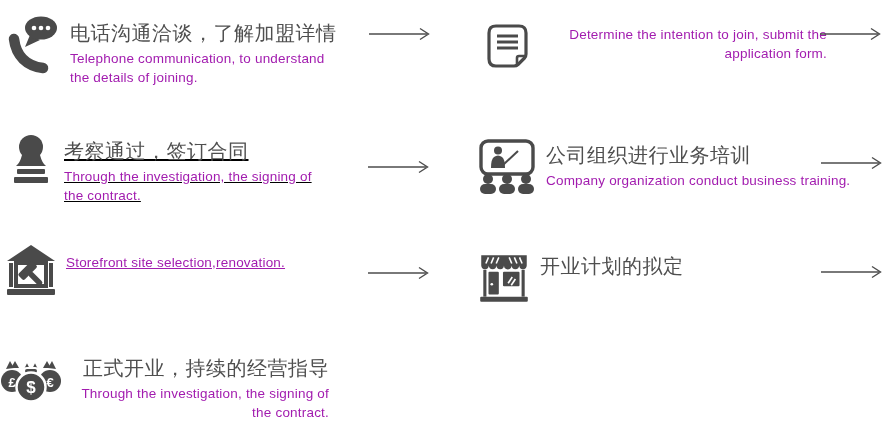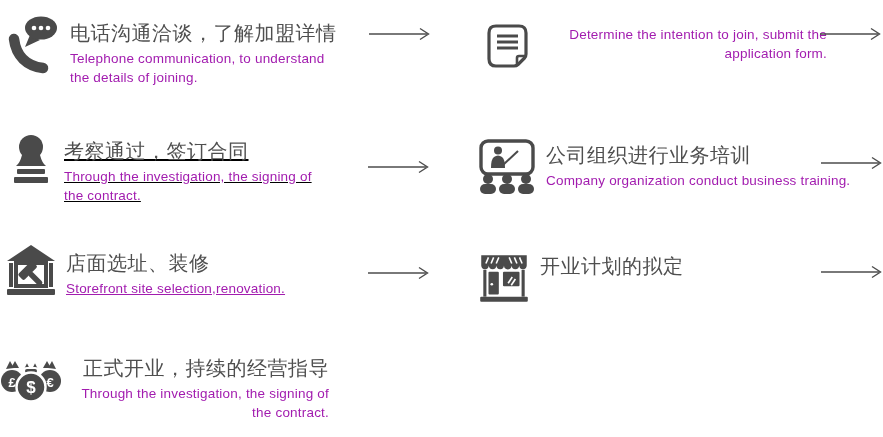--- a/index.html
+++ b/index.html
@@ -105,21 +105,20 @@
         <rect x="3" y="20" width="4" height="24" fill="currentColor"></rect>
         <rect x="43" y="20" width="4" height="24" fill="currentColor"></rect>
         <rect x="1" y="46" width="48" height="6" rx="1" fill="currentColor"></rect>
         <g transform="rotate(-45 25 31)">
           <rect x="15" y="22" width="20" height="8.5" rx="2" fill="currentColor"></rect>
           <rect x="22" y="29" width="5.5" height="17" rx="2.5" fill="currentColor"></rect>
         </g>
       </svg>
     </span>
     <div class="txt">
-      <div class="title">店面选址、装修</div>
       <div class="sub">Storefront site selection,renovation.</div>
     </div>
   </div>
 
   <div class="step s6">
     <span class="icon">
       <svg width="52" height="60" viewBox="0 0 50 58">
         <path d="M3,18 a3.67,3.67 0 0 0 7.33,0 a3.67,3.67 0 0 0 7.33,0 a3.67,3.67 0 0 0 7.33,0 a3.67,3.67 0 0 0 7.34,0 a3.67,3.67 0 0 0 7.33,0 a3.67,3.67 0 0 0 7.33,0 L47,8 L3,8 Z" fill="currentColor"></path>
         <line x1="10" y1="10" x2="7.5" y2="16" stroke="#fff" stroke-width="1.5"></line>
         <line x1="15" y1="10" x2="12.5" y2="16" stroke="#fff" stroke-width="1.5"></line>

